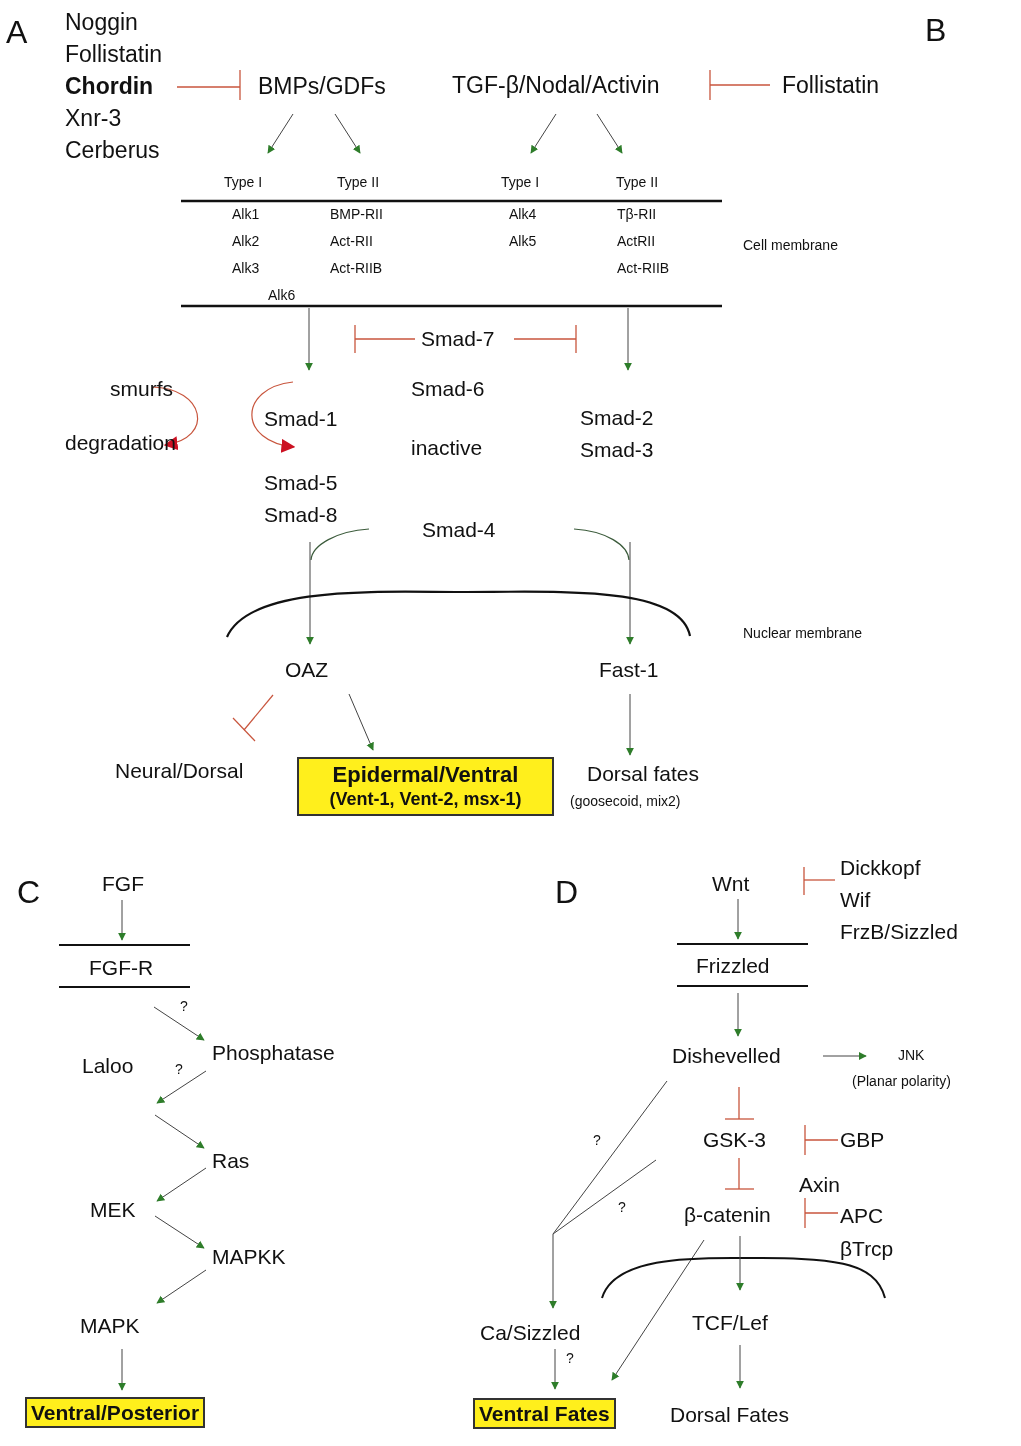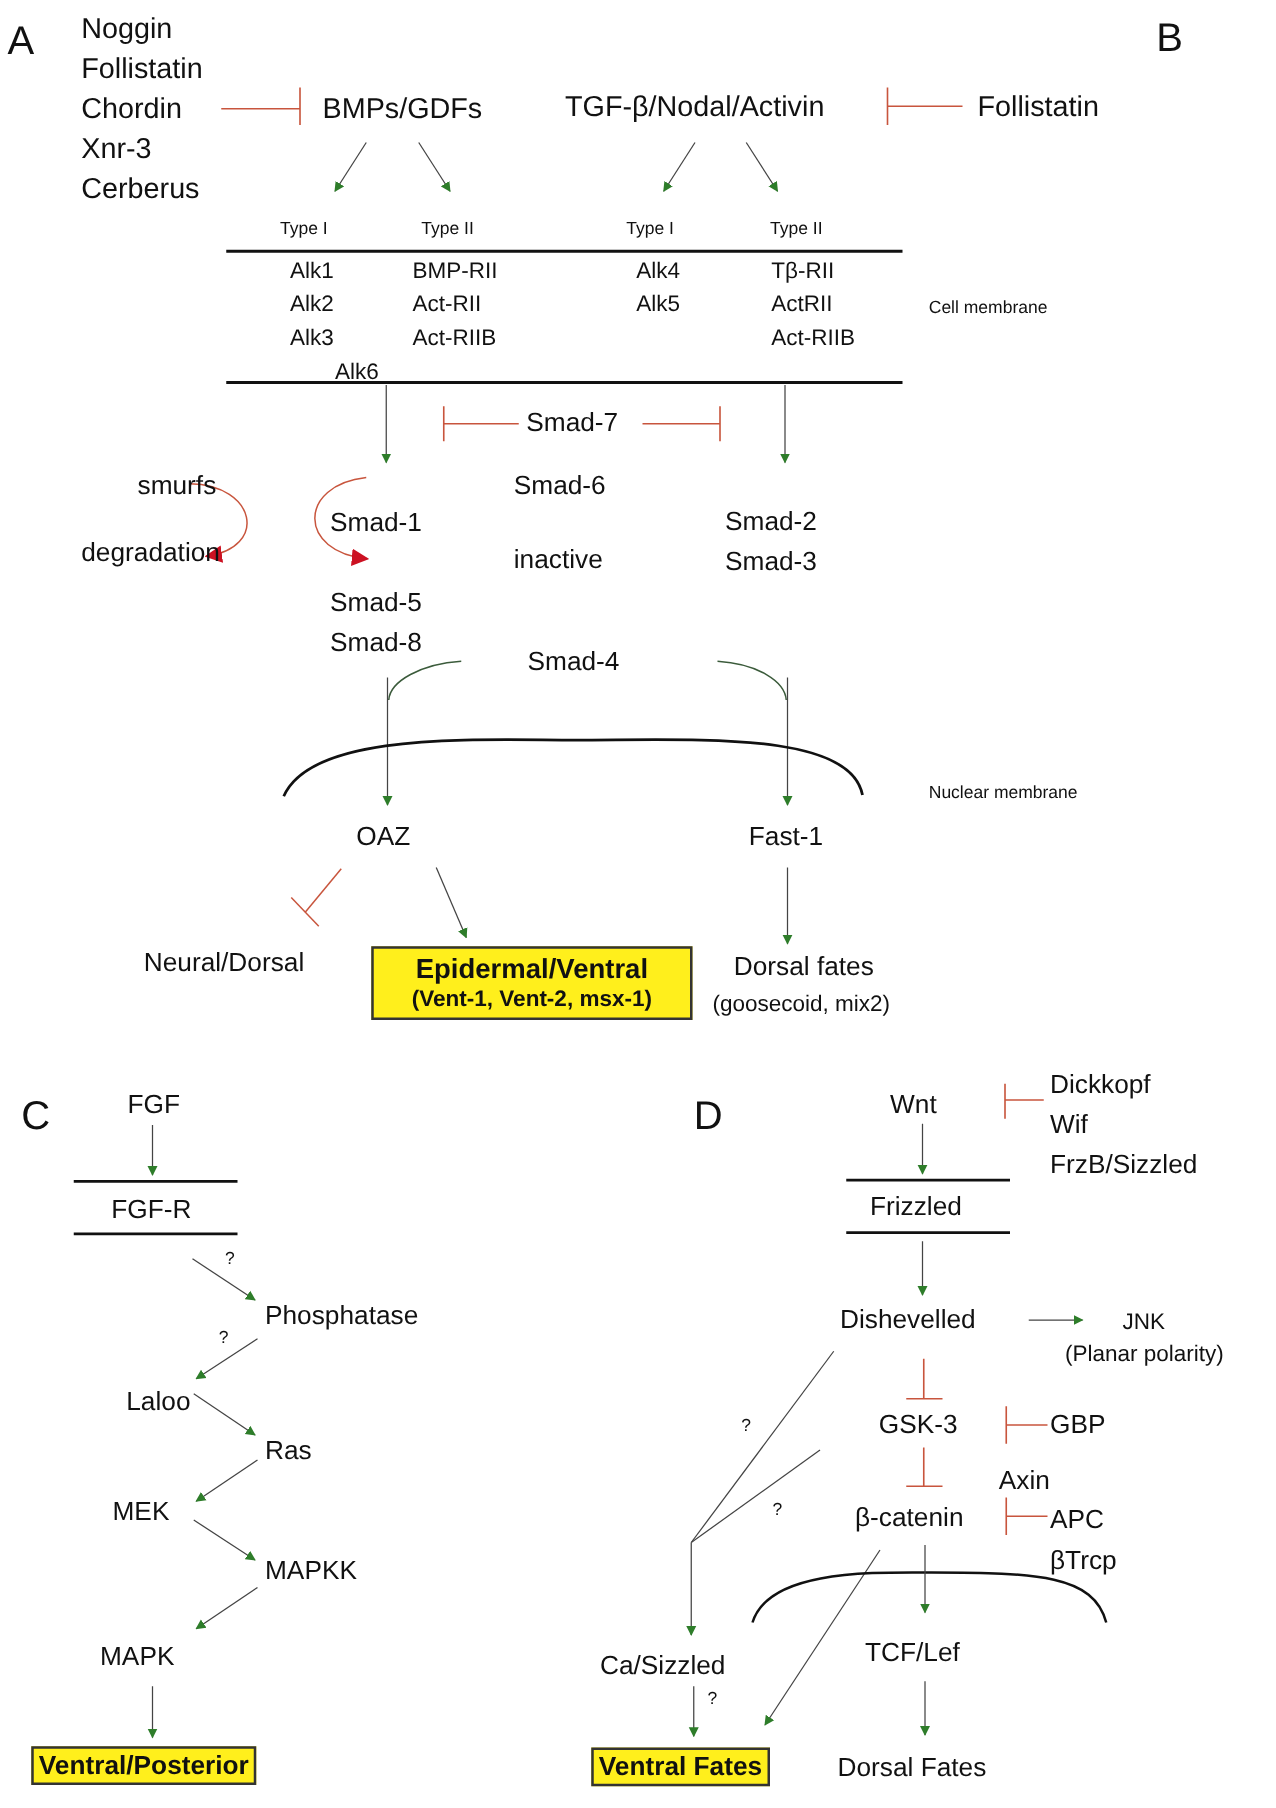--- a/index.html
+++ b/index.html
@@ -3,21 +3,21 @@
 <meta charset="utf-8">
 <style>
   html, body { margin:0; padding:0; background:#ffffff; }
   body { width:1021px; height:1446px; position:relative; overflow:hidden;
          font-family:"Liberation Sans", sans-serif; color:#111; }
   .t { position:absolute; white-space:nowrap; line-height:1; }
   .panel-letter { font-size:32px; }
   .lg { font-size:23px; }
   .md { font-size:21px; }
   .sm { font-size:14px; }
-  .xs { font-size:18px; }
+  .xs { font-size:14px; }
   .boxed { background:#ffef1c; border:2px solid #333; font-weight:bold; padding:3px 4px; }
   .center { text-align:center; }
   svg#diagram { position:absolute; left:0; top:0; }
 </style>
 </head>
 <body>
 
 <svg id="diagram" width="1021" height="1446" viewBox="0 0 1021 1446">
   <defs>
     <marker id="gArrow" viewBox="0 0 10 10" refX="9" refY="5" markerWidth="8" markerHeight="9" orient="auto-start-reverse" markerUnits="userSpaceOnUse">
@@ -120,21 +120,21 @@
   <line x1="704" y1="1240" x2="612" y2="1380" stroke="#444" stroke-width="1" marker-end="url(#gArrow)"></line>
 
   <path d="M602,1298 C615,1255 700,1258 745,1258 C830,1258 875,1260 885,1298" fill="none" stroke="#111" stroke-width="2"></path>
   <line x1="740" y1="1236" x2="740" y2="1290" stroke="#444" stroke-width="1" marker-end="url(#gArrow)"></line>
   <line x1="740" y1="1345" x2="740" y2="1388" stroke="#444" stroke-width="1" marker-end="url(#gArrow)"></line>
 </svg>
 
 <div class="t panel-letter" style="left:6px;top:16px;">A</div>
 <div class="t lg" style="left:65px;top:11px;">Noggin</div>
 <div class="t lg" style="left:65px;top:43px;">Follistatin</div>
-<div class="t lg" style="left:65px;top:75px;">Chordin</div>
+<div class="t lg" style="left:65px;top:75px;font-weight:bold;">Chordin</div>
 <div class="t lg" style="left:65px;top:107px;">Xnr-3</div>
 <div class="t lg" style="left:65px;top:139px;">Cerberus</div>
 
 <div class="t lg" style="left:258px;top:75px;">BMPs/GDFs</div>
 
 <div class="t sm" style="left:224px;top:175px;">Type I</div>
 <div class="t sm" style="left:337px;top:175px;">Type II</div>
 <div class="t xs" style="left:232px;top:207px;">Alk1</div>
 <div class="t xs" style="left:232px;top:234px;">Alk2</div>
 <div class="t xs" style="left:232px;top:261px;">Alk3</div>
@@ -182,21 +182,21 @@
 </div>
 <div class="t md" style="left:587px;top:763px;">Dorsal fates</div>
 <div class="t xs" style="left:570px;top:794px;">(goosecoid, mix2)</div>
 
 <div class="t panel-letter" style="left:17px;top:876px;">C</div>
 <div class="t md" style="left:102px;top:873px;">FGF</div>
 <div class="t md" style="left:89px;top:957px;">FGF-R</div>
 <div class="t sm" style="left:180px;top:999px;">?</div>
 <div class="t md" style="left:212px;top:1042px;">Phosphatase</div>
 <div class="t sm" style="left:175px;top:1062px;">?</div>
-<div class="t md" style="left:82px;top:1111px;margin-left:19px;">Laloo</div>
+<div class="t md" style="left:82px;top:1055px;">Laloo</div>
 <div class="t md" style="left:212px;top:1150px;">Ras</div>
 <div class="t md" style="left:90px;top:1199px;">MEK</div>
 <div class="t md" style="left:212px;top:1246px;">MAPKK</div>
 <div class="t md" style="left:80px;top:1315px;">MAPK</div>
 <div class="t boxed md" style="left:25px;top:1397px;">Ventral/Posterior</div>
 
 <div class="t panel-letter" style="left:555px;top:876px;">D</div>
 <div class="t md" style="left:712px;top:873px;">Wnt</div>
 <div class="t md" style="left:840px;top:857px;">Dickkopf</div>
 <div class="t md" style="left:840px;top:889px;">Wif</div>

